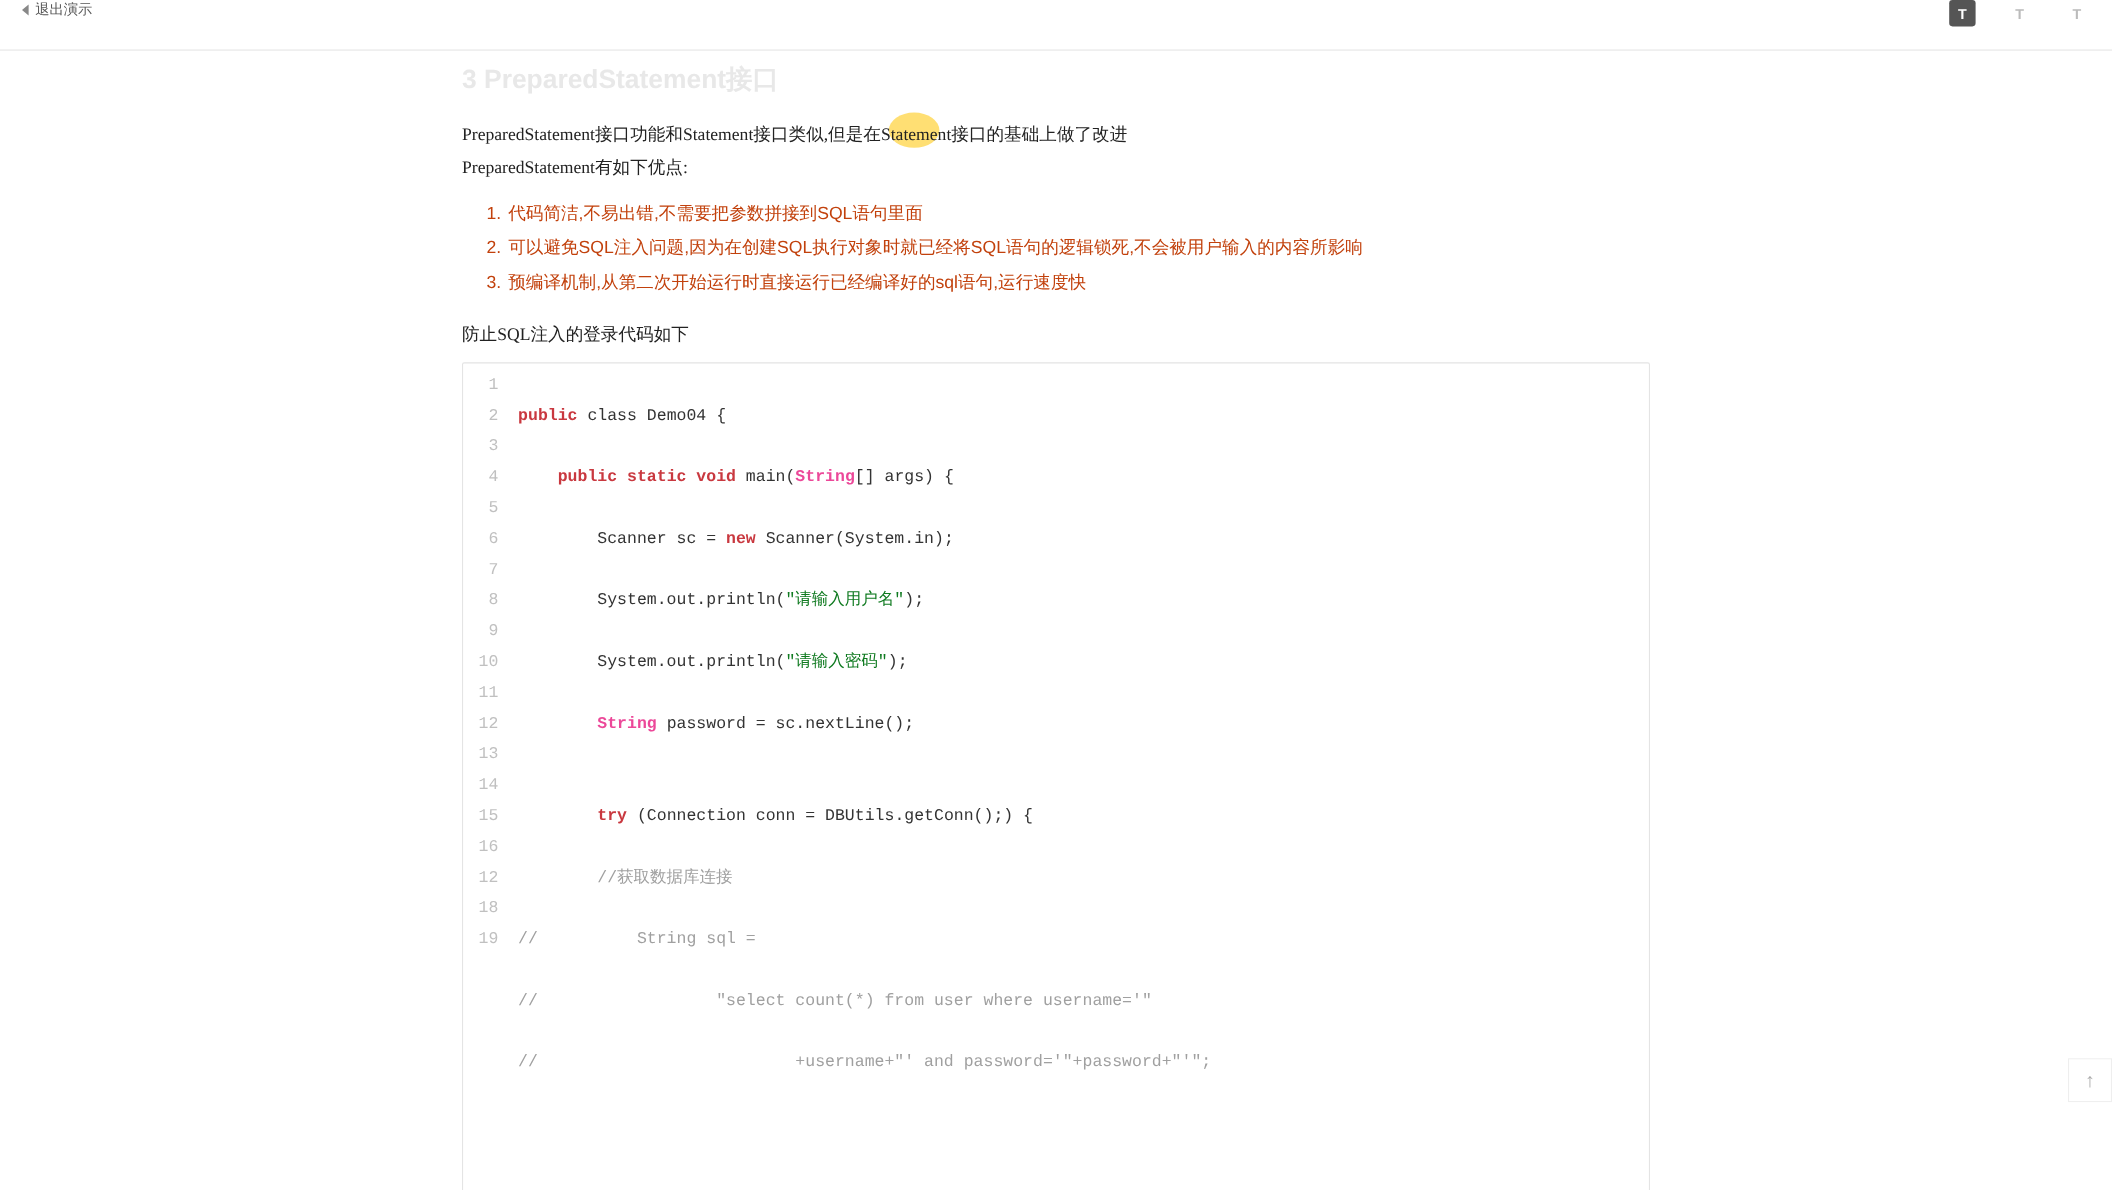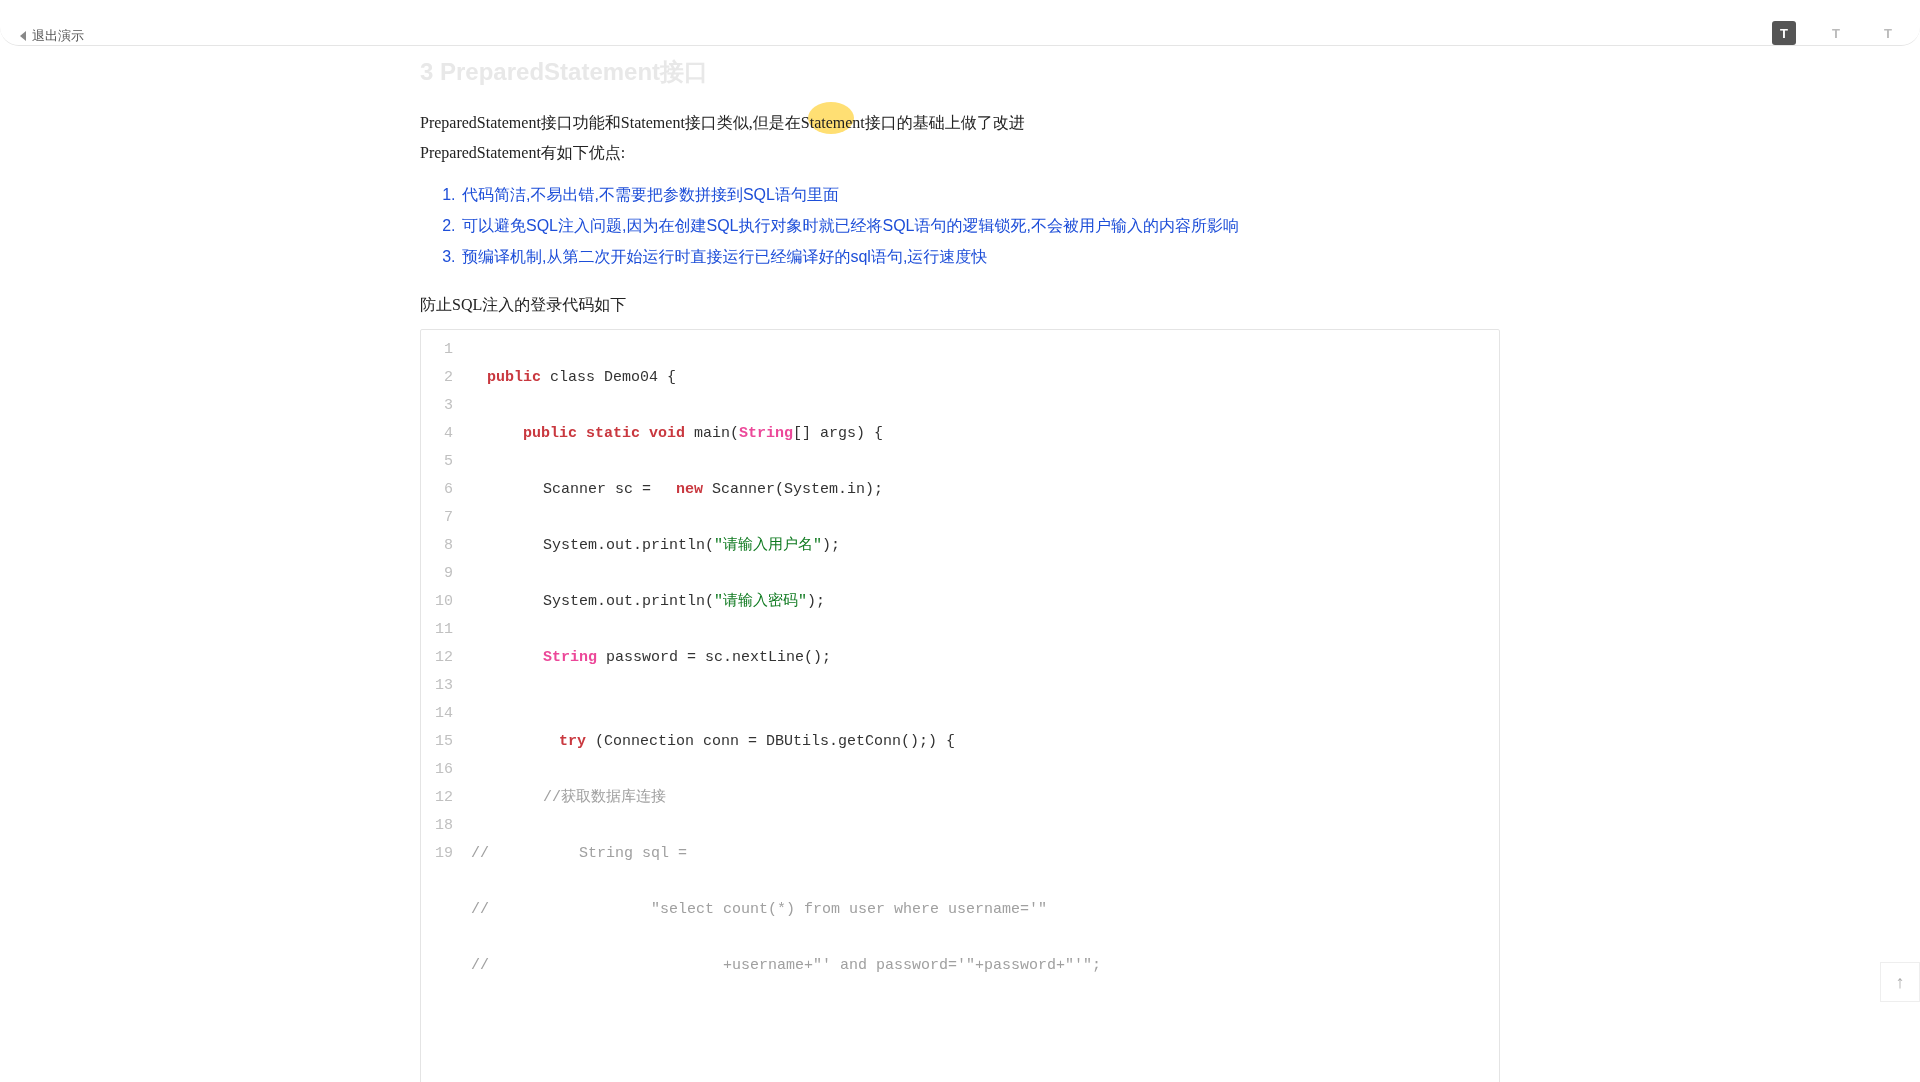--- a/index.html
+++ b/index.html
@@ -7,26 +7,25 @@
   body {
     font-family: -apple-system, BlinkMacSystemFont, "Segoe UI", "PingFang SC", "Microsoft YaHei", sans-serif;
     background: #fff;
     color: #333;
     overflow: hidden;
   }
   .topbar {
     height: 46px;
     border-bottom: 1px solid #e5e5e5;
     display: flex;
-    align-items: flex-end;
+    align-items: flex-start;
     justify-content: space-between;
     padding: 0 20px;
     position: relative;
     z-index: 10;
-    border-radius: 19px;
   }
   .topbar-left {
     display: flex;
     align-items: center;
     gap: 6px;
     font-size: 13px;
     color: #555;
     cursor: pointer;
   }
   .chev-left {
@@ -87,21 +86,21 @@
     border-radius: 50%;
     background: #ffd95a;
     opacity: 0.85;
     z-index: -1;
   }
   .para-wrap { position: relative; z-index: 1; }
   ol.points {
     margin: 10px 0 18px 40px;
     font-size: 16px;
     line-height: 1.95;
-    color: #1d4ed8;
+    color: #c2410c;
   }
   ol.points li { padding-left: 2px; }
   .code-container {
     border: 1px solid #e4e4e4;
     border-radius: 2px;
     margin-top: 4px;
     font-family: "SFMono-Regular", Consolas, "Liberation Mono", Menlo, monospace;
     font-size: 15px;
     line-height: 28px;
     display: flex;
@@ -115,21 +114,21 @@
     user-select: none;
     flex-shrink: 0;
   }
   .gutter div { height: 28px; }
   .code {
     padding: 6px 0 6px 10px;
     white-space: pre;
     color: #333;
     overflow-x: auto;
   }
-  .kw { color: #c9383f; font-weight: 600; margin-left: 16px; }
+  .kw { color: #c9383f; font-weight: 600; }
   .type { color: #ec4899; font-weight: 700; }
   .str { color: #0f7a20; }
   .cm { color: #a0a0a0; }
   .scroll-to-top {
     position: fixed;
     right: 0;
     bottom: 80px;
     width: 40px;
     height: 40px;
     border: 1px solid #eee;

